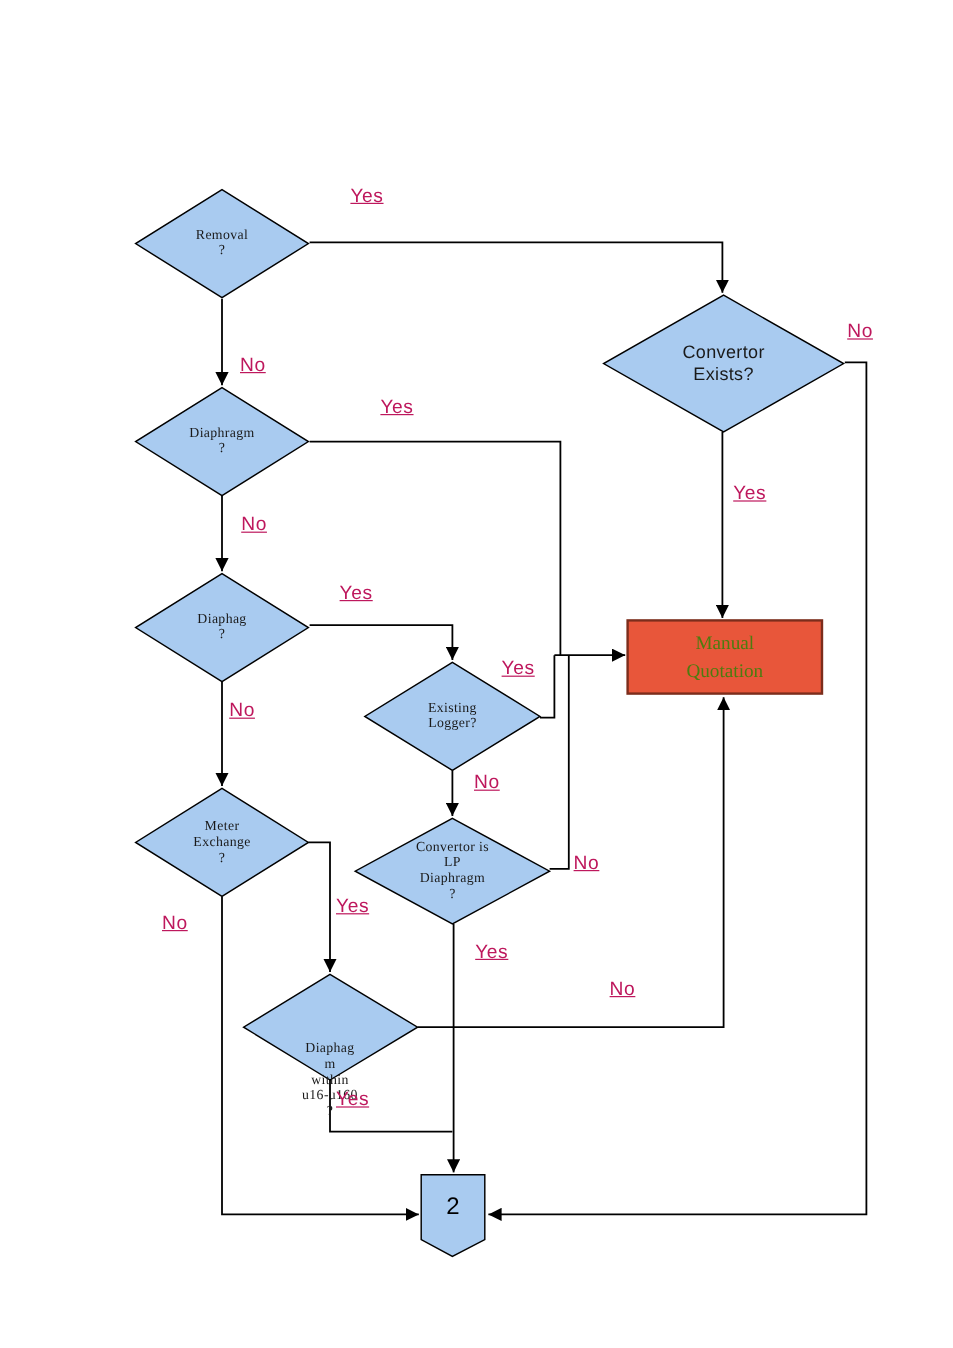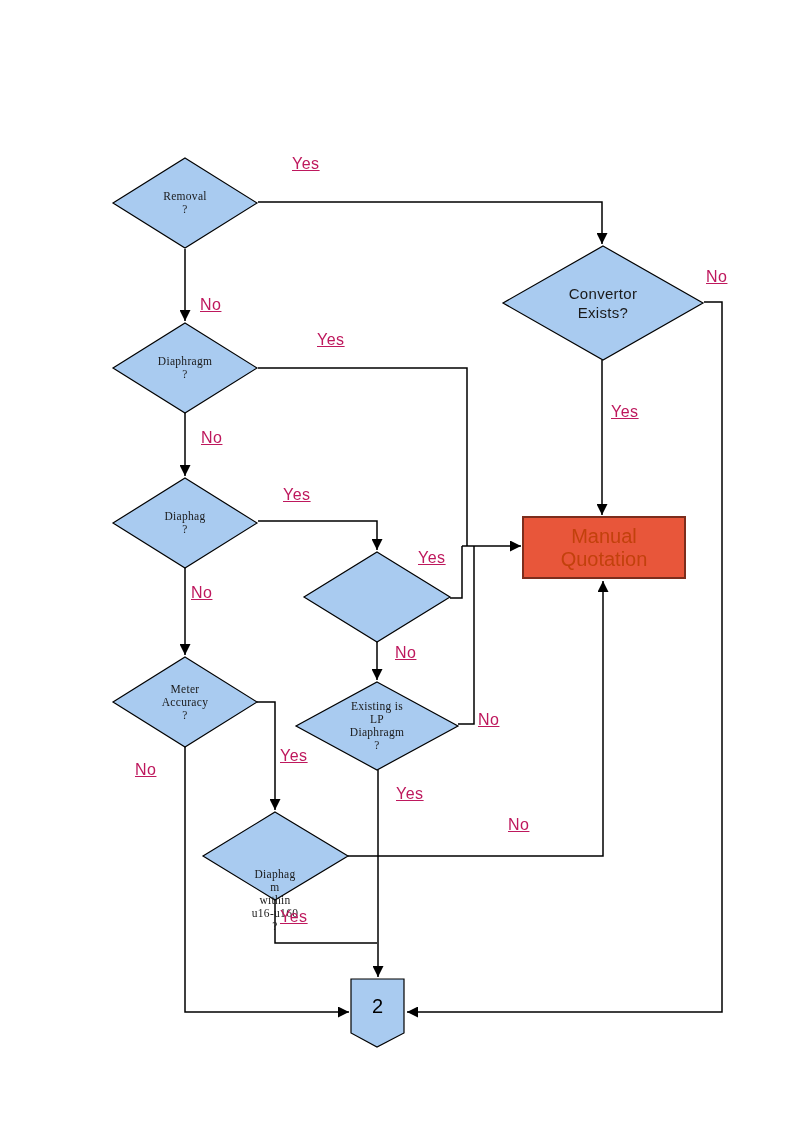--- a/index.html
+++ b/index.html
@@ -14,21 +14,21 @@
   .edge{stroke:var(--line,#000);stroke-width:1.5;fill:none;}
   .node-shape{fill:var(--node-fill,#a9cbf0);stroke:var(--node-stroke,#000);stroke-width:1.2;}
   .mq-shape{fill:var(--mq-fill,#e8563a);stroke:var(--mq-stroke,#7c2d1c);stroke-width:2;}
   .lbl{
     position:absolute;display:flex;align-items:center;justify-content:center;
     text-align:center;white-space:pre-line;color:#1a1a1a;
   }
   .node-lbl{font-size:11.5px;line-height:13px;letter-spacing:.3px;font-family:Liberation Serif, serif;}
   .big-lbl{font-size:15px;line-height:19px;letter-spacing:.3px;}
   .edge-lbl{font-size:16px;color:#be185d;letter-spacing:.5px;text-decoration:underline;}
-  .mq-lbl{font-size:20px;line-height:23px;color:#c2410c;}
+  .mq-lbl{font-size:16px;line-height:23px;color:#4d7c0f;font-family:Liberation Serif, serif;}
   .two-lbl{font-size:20px;color:#000;}
 </style>
 </head>
 <body>
 
 <div class="canvas">
 
   <svg width="794" height="1123" viewBox="0 0 794 1123">
     <defs>
       <marker id="arr" viewBox="0 0 10 10" refX="10" refY="5" markerWidth="11" markerHeight="11" orient="auto" markerUnits="userSpaceOnUse">
@@ -69,24 +69,26 @@
   </svg>
 
   <div class="lbl node-lbl" style="left:125px;top:185px;width:120px;height:36px;">Removal
 ?</div>
   <div class="lbl big-lbl" style="left:543px;top:282px;width:120px;height:42px;">Convertor
 Exists?</div>
   <div class="lbl node-lbl" style="left:125px;top:350px;width:120px;height:36px;">Diaphragm
 ?</div>
   <div class="lbl node-lbl" style="left:125px;top:505px;width:120px;height:36px;">Diaphag
 ?</div>
+  <div class="lbl node-lbl" style="left:317px;top:579px;width:120px;height:36px;">Existing
+Logger?</div>
   <div class="lbl node-lbl" style="left:125px;top:682px;width:120px;height:40px;">Meter
-Accuracy
+Exchange
 ?</div>
-  <div class="lbl node-lbl" style="left:317px;top:700px;width:120px;height:52px;">Existing is
+  <div class="lbl node-lbl" style="left:317px;top:700px;width:120px;height:52px;">Convertor is
 LP
 Diaphragm
 ?</div>
   <div class="lbl node-lbl" style="left:215px;top:823px;width:120px;height:66px;margin-top:44px;">Diaphag
 m
 within
 u16-u160
 ?</div>
   <div class="lbl mq-lbl" style="left:523px;top:518px;width:162px;height:59px;">Manual
 Quotation</div>

